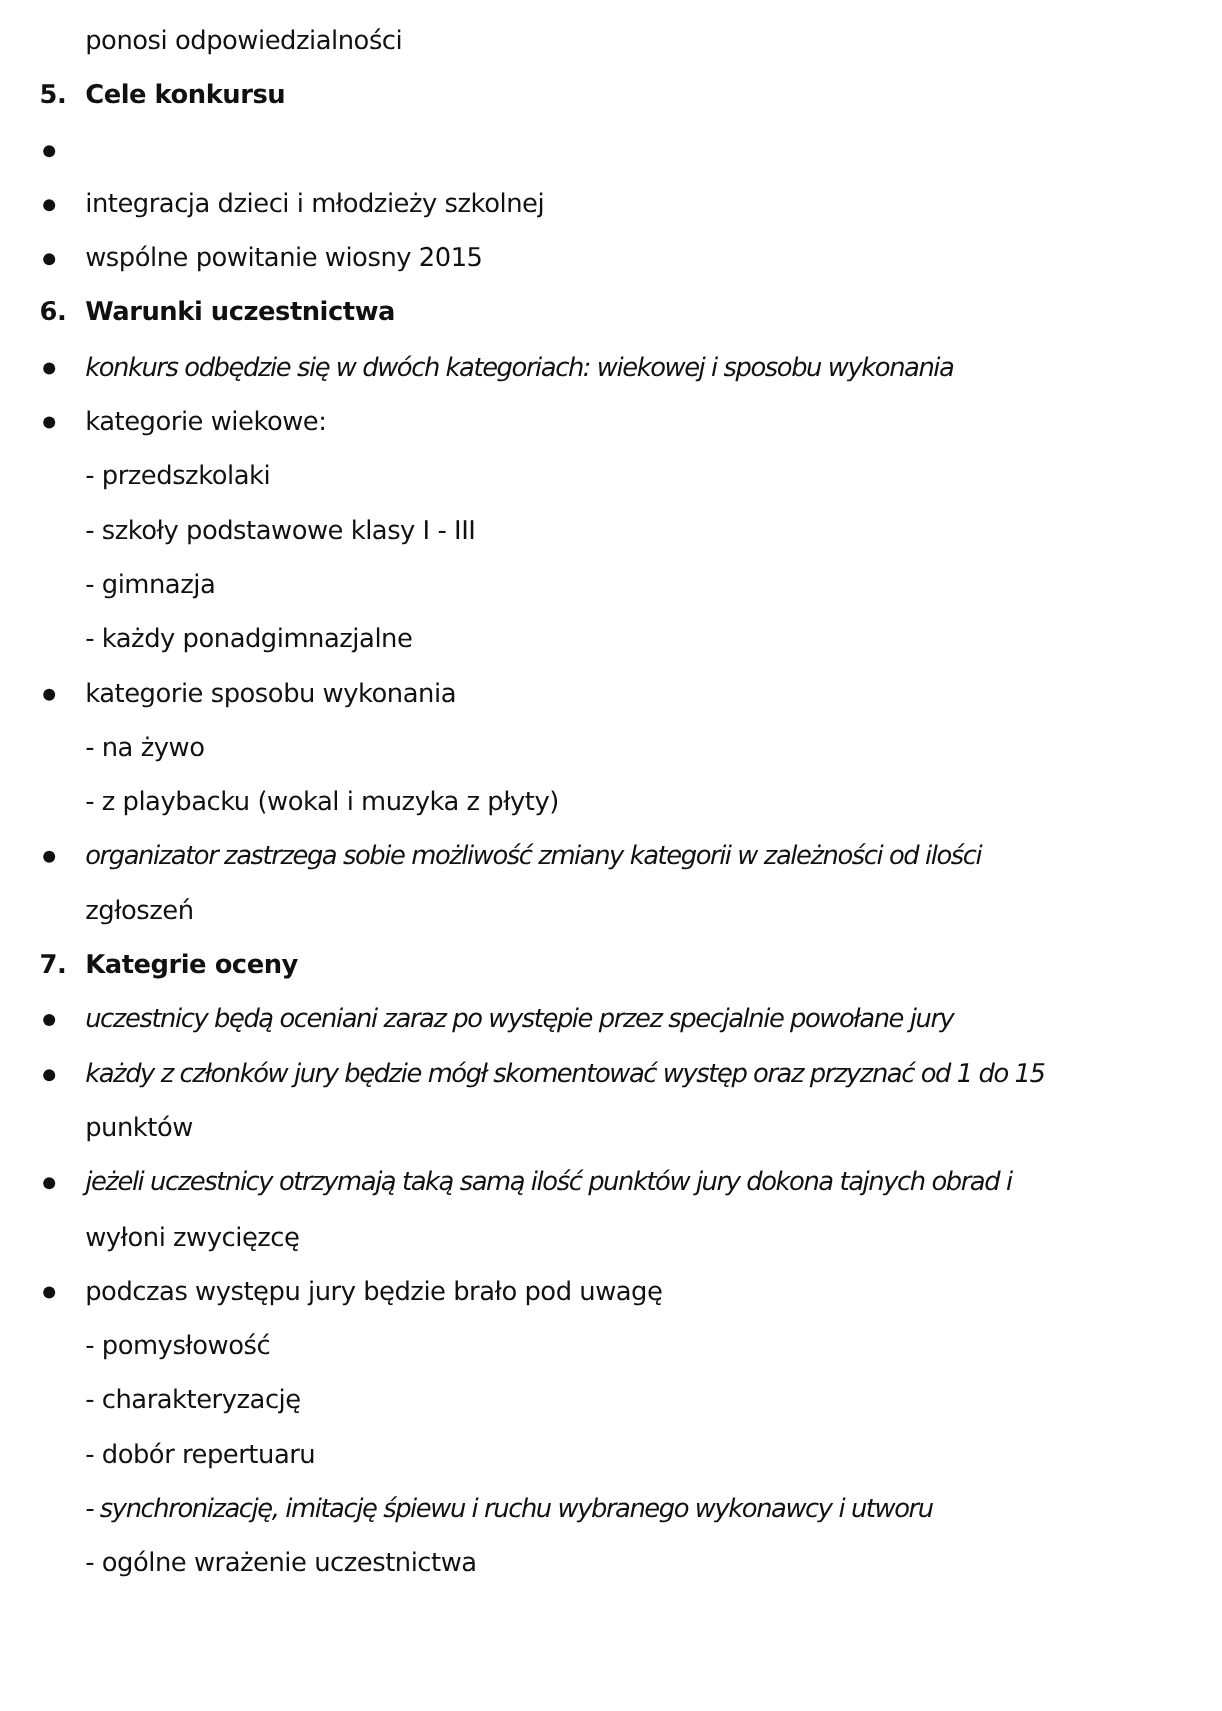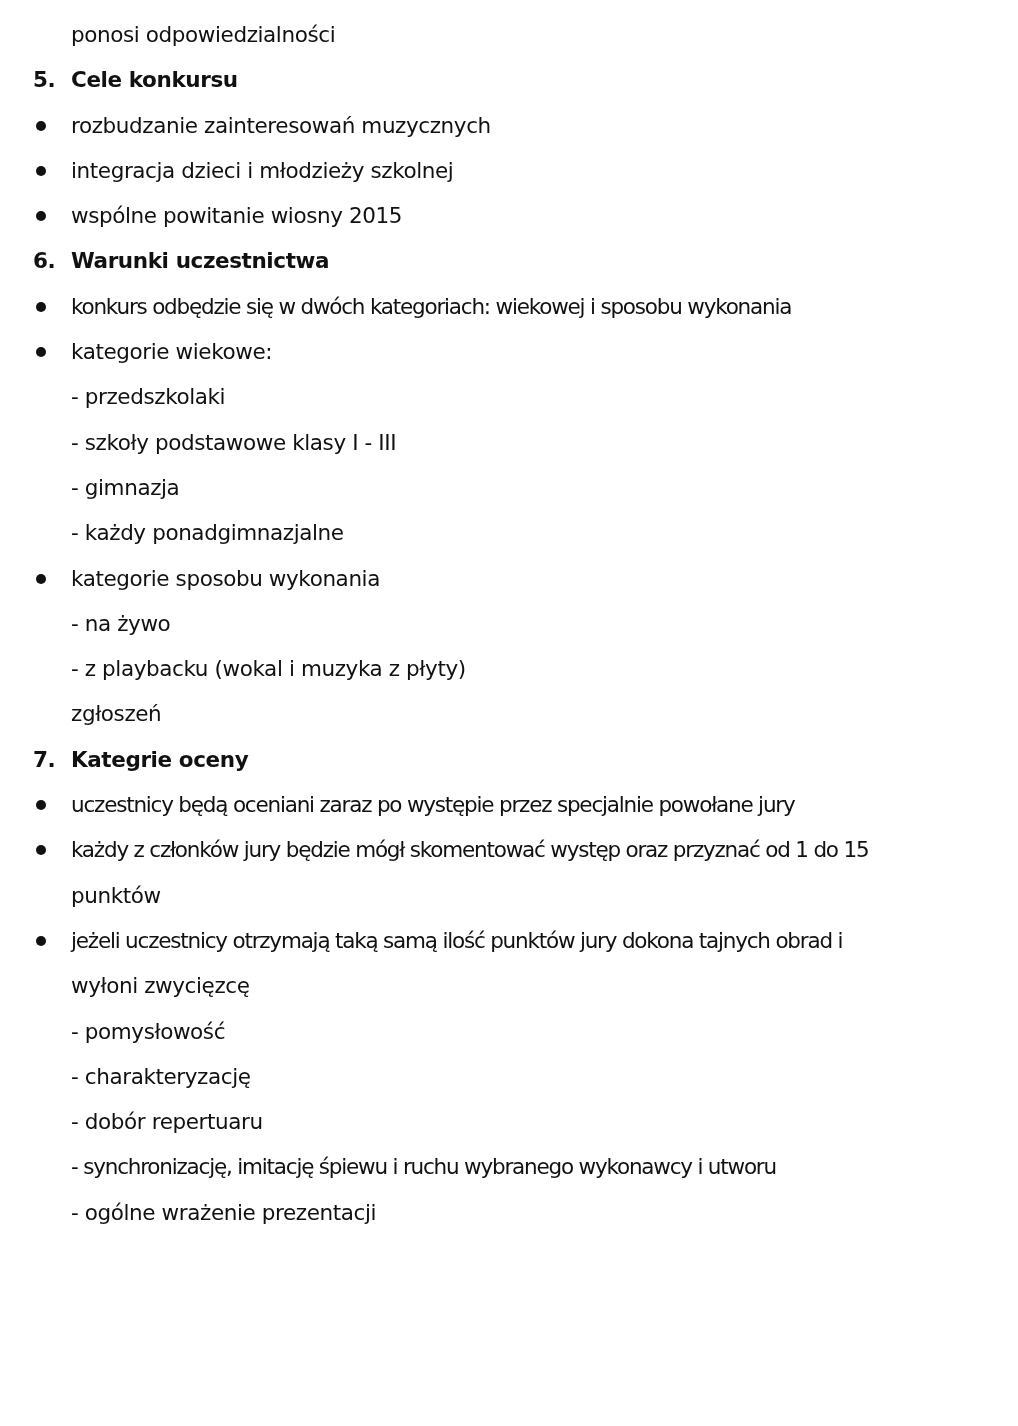--- a/index.html
+++ b/index.html
@@ -45,38 +45,37 @@
       height: 10px;
       border-radius: 50%;
       background: #111111;
       position: absolute;
       left: 36px;
       top: 18px;
     }
     .heading .marker, .heading .text {
       font-weight: bold;
     }
-    .condensed { letter-spacing: -1.2px; }
+    .condensed { letter-spacing: -1.2px; font-style: italic; }
   </style>
 </head>
 <body>
 
 <div class="doc">
 
   <div class="line">
     <span class="text">ponosi odpowiedzialności</span>
   </div>
 
   <div class="line heading">
     <span class="marker">5.</span>
     <span class="text">Cele konkursu</span>
   </div>
   <div class="line">
     <span class="bullet-dot"></span>
-    <span class="text">rozbudzanie zainteresowań muzycznych</span>
   </div>
   <div class="line">
     <span class="bullet-dot"></span>
     <span class="text">integracja dzieci i młodzieży szkolnej</span>
   </div>
   <div class="line">
     <span class="bullet-dot"></span>
     <span class="text">wspólne powitanie wiosny 2015</span>
   </div>
 
@@ -107,20 +106,24 @@
   <div class="line">
     <span class="bullet-dot"></span>
     <span class="text">kategorie sposobu wykonania</span>
   </div>
   <div class="line">
     <span class="text">- na żywo</span>
   </div>
   <div class="line">
     <span class="text">- z playbacku (wokal i muzyka z płyty)</span>
   </div>
+  <div class="line condensed">
+    <span class="bullet-dot"></span>
+    <span class="text">organizator zastrzega sobie możliwość zmiany kategorii w zależności od ilości</span>
+  </div>
   <div class="line">
     <span class="text">zgłoszeń</span>
   </div>
 
   <div class="line heading">
     <span class="marker">7.</span>
     <span class="text">Kategrie oceny</span>
   </div>
   <div class="line condensed">
     <span class="bullet-dot"></span>
@@ -134,28 +137,32 @@
     <span class="text">punktów</span>
   </div>
   <div class="line condensed">
     <span class="bullet-dot"></span>
     <span class="text">jeżeli uczestnicy otrzymają taką samą ilość punktów jury dokona tajnych obrad i</span>
   </div>
   <div class="line">
     <span class="text">wyłoni zwycięzcę</span>
   </div>
   <div class="line">
+    <span class="bullet-dot"></span>
+    <span class="text">podczas występu jury będzie brało pod uwagę</span>
+  </div>
+  <div class="line">
     <span class="text">- pomysłowość</span>
   </div>
   <div class="line">
     <span class="text">- charakteryzację</span>
   </div>
   <div class="line">
     <span class="text">- dobór repertuaru</span>
   </div>
   <div class="line condensed">
     <span class="text">- synchronizację, imitację śpiewu i ruchu wybranego wykonawcy i utworu</span>
   </div>
   <div class="line">
-    <span class="text">- ogólne wrażenie prezentacji</span>
+    <span class="text">- ogólne wrażenie uczestnictwa</span>
   </div>
 
 </div>
 
 </body></html>

